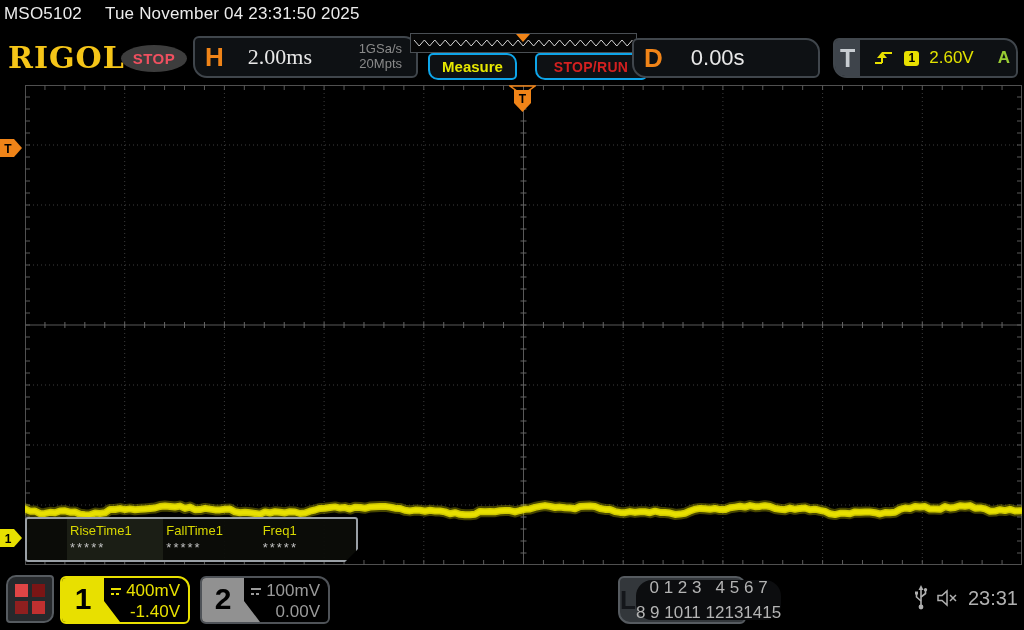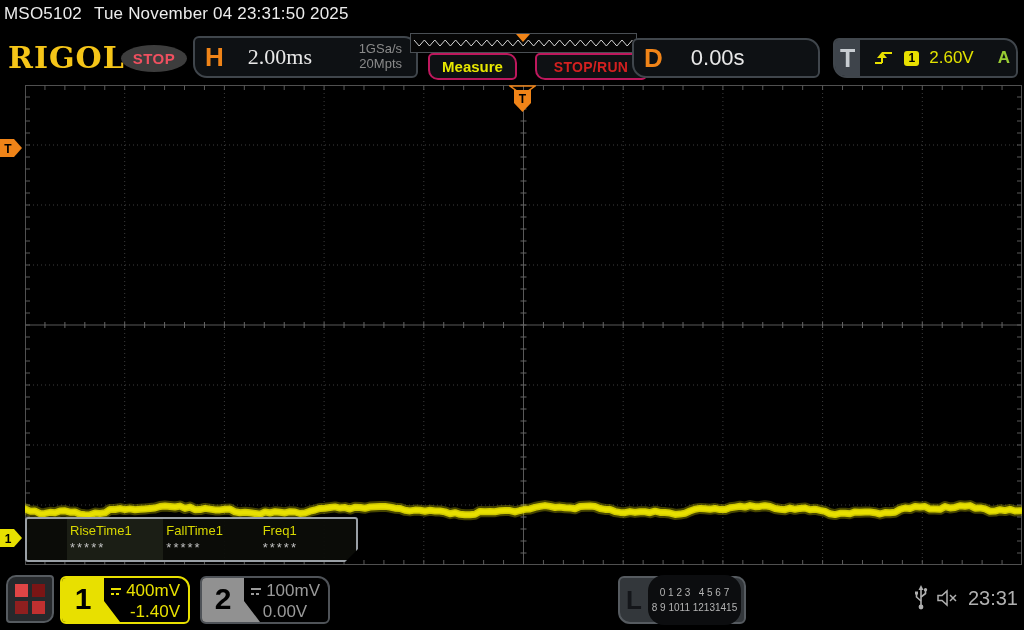--- a/index.html
+++ b/index.html
@@ -2,36 +2,36 @@
 <html><head>
 <meta charset="utf-8">
 <style>
   * { margin:0; padding:0; box-sizing:border-box; }
   html,body { background:#000; }
   body { font-family:"Liberation Sans", sans-serif; }
   #screen { position:relative; width:1024px; height:630px; background:#000; overflow:hidden; }
 
   
   .titlebar { position:absolute; left:4px; top:4px; color:#ececec; font-size:17px; letter-spacing:0.2px; }
-  .titlebar .model { margin-right:12px; }
+  .titlebar .model { margin-right:23px; }
 
   
   .logo { position:absolute; left:8px; top:40px; font-family:"DejaVu Serif", serif; font-weight:bold; font-size:30px; color:#f5c518; letter-spacing:1px; }
   .stop-badge { position:absolute; left:121px; top:45px; width:66px; height:27px; background:#3d3d3d; border-radius:50%;
                 display:flex; align-items:center; justify-content:center; color:#f05060; font-weight:bold; font-size:15px; letter-spacing:0.5px; }
 
   .panel { position:absolute; background:#0e1114; border:2px solid #40464c; border-radius:6px 14px 6px 14px; display:flex; align-items:center; }
   .panel-letter { color:#f08418; font-size:26px; font-weight:bold; padding:0 10px 0 10px; }
   .h-panel { left:193px; top:36px; width:225px; height:42px; }
   .h-main { color:#e8e8e8; font-size:22px; padding-left:14px;font-family:Liberation Serif, serif; }
   .h-right { margin-left:auto; padding-right:14px; text-align:right; color:#8a8a8a; font-size:13px; line-height:1.15; }
   .d-panel { left:632px; top:38px; width:188px; height:40px; }
   .d-value { color:#e8e8e8; font-size:22px; padding-left:18px; }
 
-  .hdr-btn { position:absolute; height:27px; background:#0e1114; border:2px solid #be185d; border-radius:5px 10px 5px 10px;
+  .hdr-btn { position:absolute; height:27px; background:#0e1114; border:2px solid #0ea5e9; border-radius:5px 10px 5px 10px;
              display:flex; align-items:center; justify-content:center; font-weight:bold; cursor:pointer; }
   .measure-btn { left:428px; top:53px; width:89px; color:#e8e800; font-size:15px; }
   .stoprun-btn { left:535px; top:53px; width:112px; color:#d42020; font-size:14px; letter-spacing:0.3px; }
 
   .preview-strip { position:absolute; left:410px; top:33px; width:227px; height:20px; background:#060606; border:1px solid #4a4f54; }
   .preview-tri { position:absolute; left:516px; top:34px; width:0; height:0; border-left:7px solid transparent; border-right:7px solid transparent; border-top:8px solid #f08418; }
 
   .t-panel { left:833px; top:38px; width:185px; height:40px; padding-right:6px; }
   .t-tab { width:34px; height:100%; background:#3e444b; border-radius:3px 0 0 10px; display:flex; align-items:center; justify-content:center;
            color:#c8cdd2; font-size:25px; font-weight:bold; }
@@ -76,26 +76,26 @@
   .ch2 { left:200px; border:2px solid #4f5358; }
   .ch-seg { position:absolute; left:0; top:0; width:58px; height:100%;
             clip-path:polygon(0 0,42px 0,42px 52%,58px 100%,0 100%); }
   .ch1 .ch-seg { background:#e8e000; }
   .ch2 .ch-seg { background:#919191; }
   .ch-num { position:absolute; left:0; top:4px; width:42px; text-align:center; font-size:30px; font-weight:bold; color:#000; }
   .ch-info { position:absolute; left:48px; top:3px; right:8px; }
   .ch-line1 { display:flex; align-items:center; gap:5px; font-size:17px; }
   .ch-line2 { text-align:right; font-size:17px; margin-top:1px; }
   .ch1 .ch-line1, .ch1 .ch-line2 { color:#e8e000; }
-  .ch2 .ch-line1, .ch2 .ch-line2 { color:#9a9a9a;text-align:center; }
+  .ch2 .ch-line1, .ch2 .ch-line2 { color:#9a9a9a; }
 
   .la-panel { position:absolute; left:618px; top:576px; width:128px; height:48px; background:#33373b; border:2px solid #565b60;
               border-radius:6px 10px 6px 12px; display:flex; align-items:center; cursor:pointer; }
   .la-letter { width:28px; text-align:center; color:#14161a; font-size:26px; font-weight:bold; }
-  .la-inner { flex:1; height:50px; margin-right:3px; background:#0c0d0f; border-radius:16px; color:#b4b4b4; font-size:10px;
+  .la-inner { flex:1; height:40px; margin-right:3px; background:#0c0d0f; border-radius:16px; color:#b4b4b4; font-size:17px;
               display:flex; flex-direction:column; align-items:center; justify-content:center; line-height:1.5; white-space:pre; }
 
   .status-icons { position:absolute; right:6px; top:585px; display:flex; align-items:center; gap:8px; color:#b0b0b0; }
   .clock { font-size:20px; color:#b0b0b0; }
 </style>
 </head>
 <body>
 
 <div id="screen">
 

